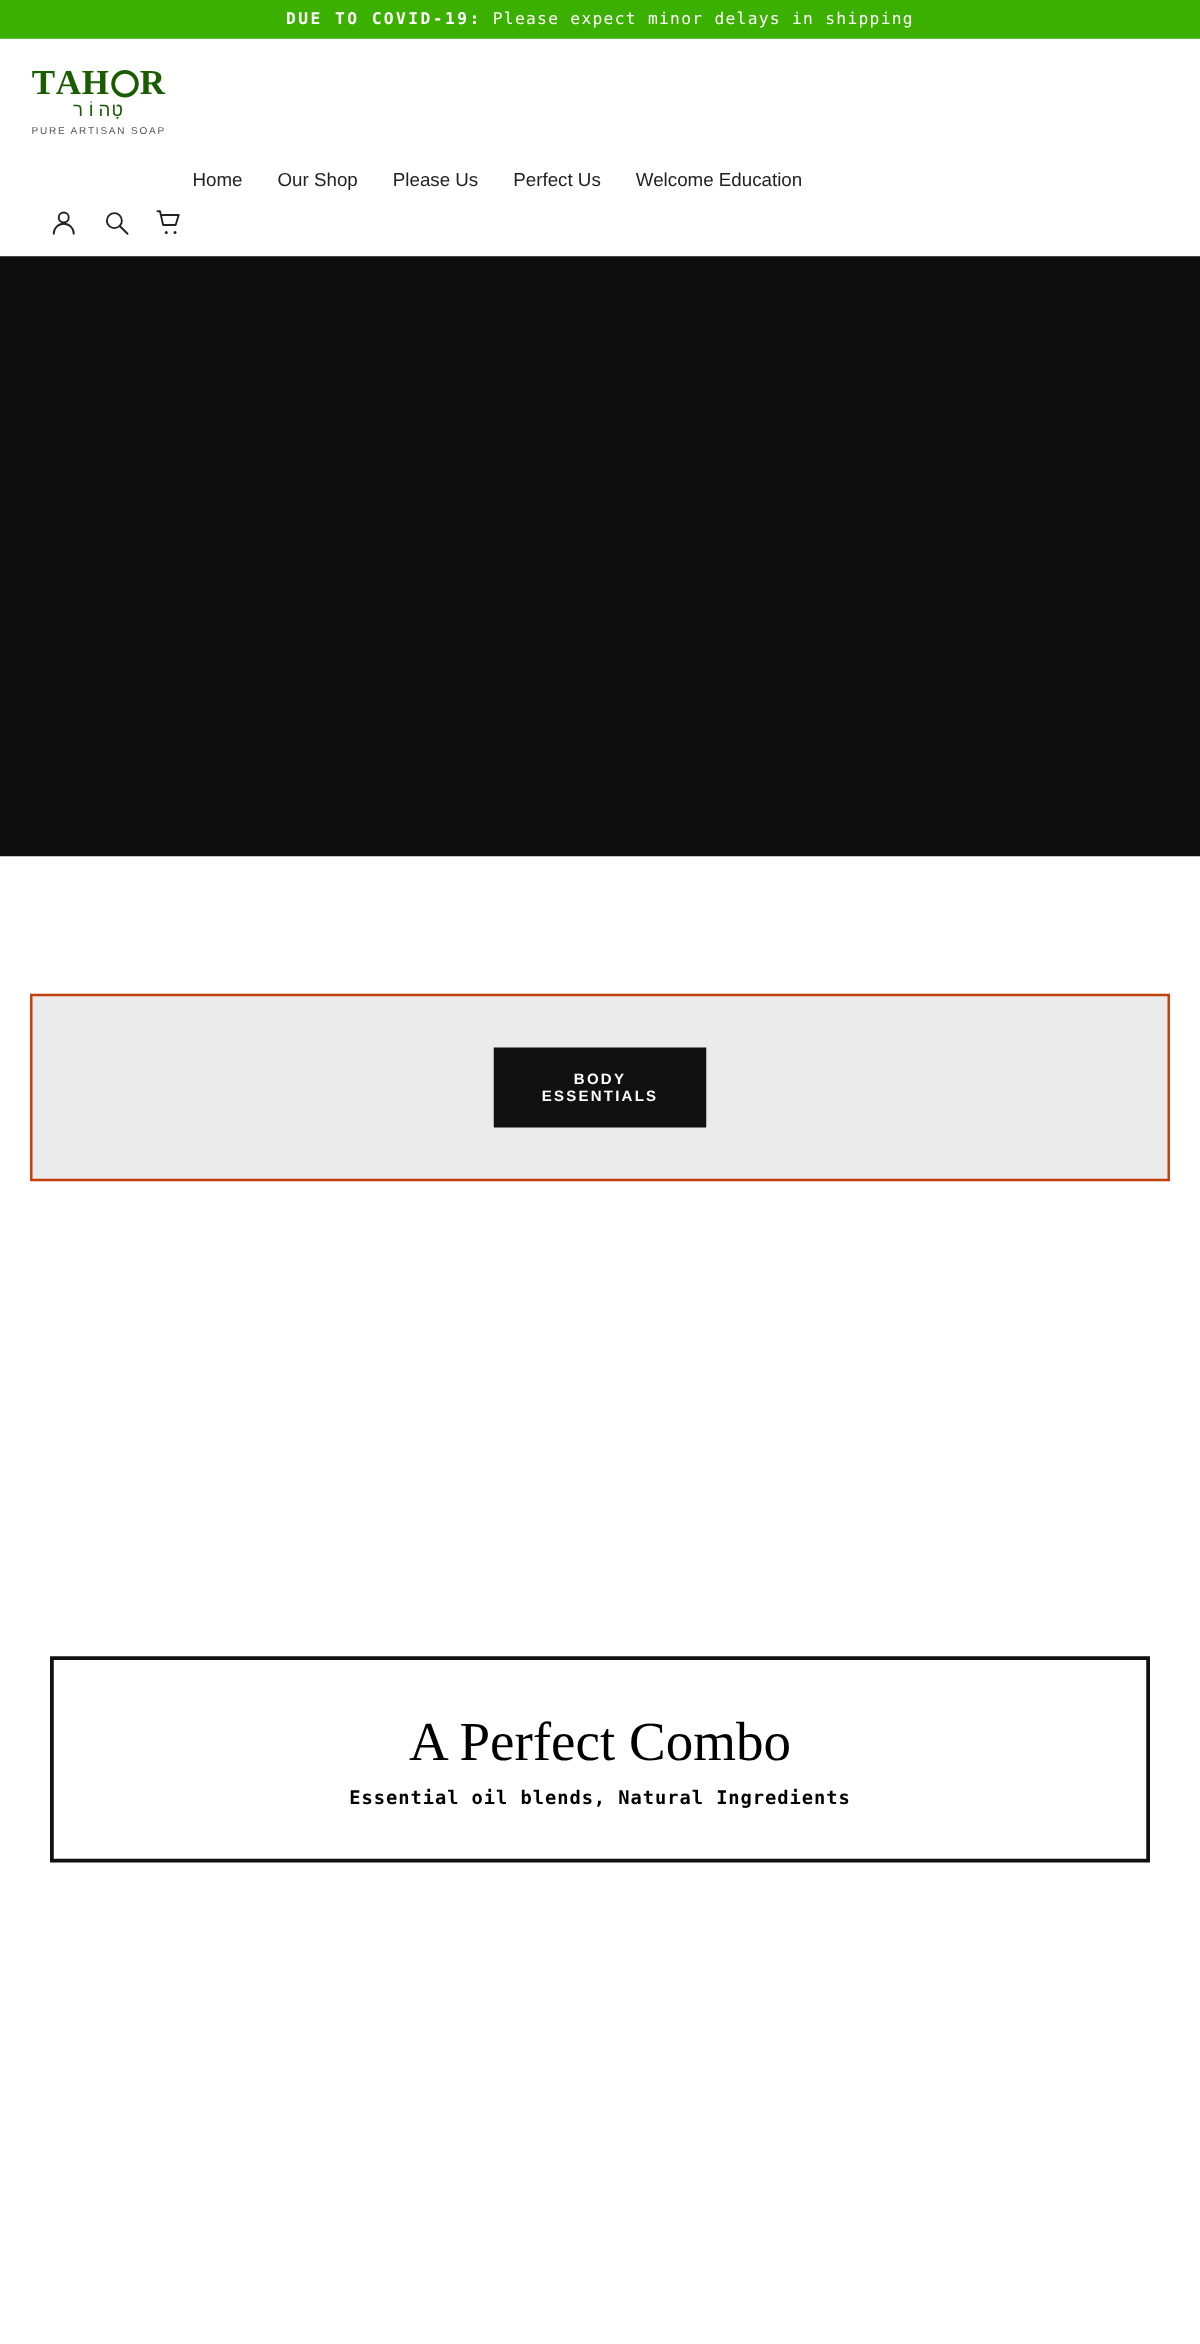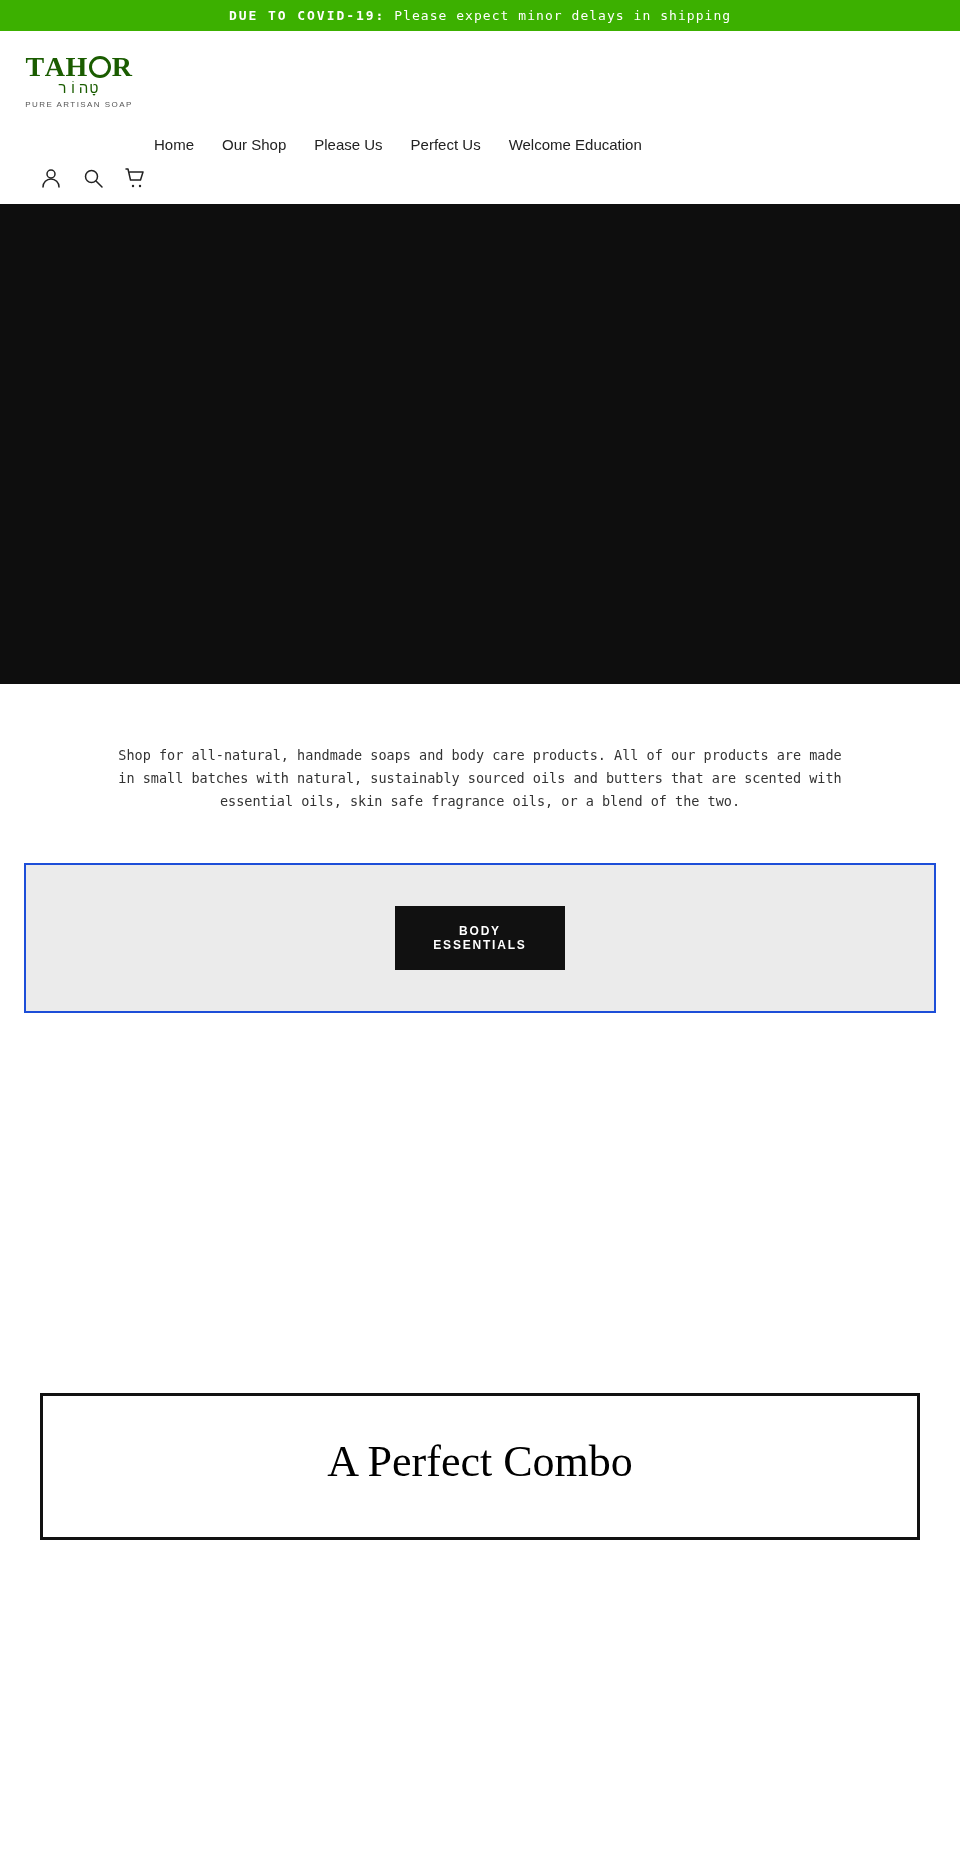--- a/index.html
+++ b/index.html
@@ -109,21 +109,21 @@
       font-family: monospace;
       max-width: 740px;
       margin: 0 auto;
     }
 
     
     .body-essentials-section {
       margin: 0 24px;
       padding: 40px 20px;
       background: #ebebeb;
-      border: 2px solid #1d4ed8;
+      border: 2px solid #c2410c;
       display: flex;
       align-items: center;
       justify-content: center;
       min-height: 150px;
     }
 
     .btn-dark {
       background: #111;
       color: #fff;
       border: none;
@@ -236,26 +236,26 @@
         <circle cx="16" cy="19" r="1.2" fill="#222"></circle>
       </svg>
     </span>
   </div>
 </header>
 
 <div class="hero-video">
 </div>
 
 <section class="welcome-section">
-  <p>Shop for all-natural, handmade soaps and body care products. All of our products are made in small batches with natural, sustainably sourced oils and butters that are scented with essential oils, skin safe fragrance oils, or a blend of the two.</p>
 </section>
 
 <section class="body-essentials-section">
   <button class="btn-dark">BODY<br>ESSENTIALS</button>
 </section>
 
 <div class="spacer"></div>
 
 <section class="perfect-combo-section">
   <h2>A Perfect Combo</h2>
+  <p>Essential oil blends, Natural Ingredients</p>
 </section>
 
 <div class="spacer2"></div>
 
 </body></html>

